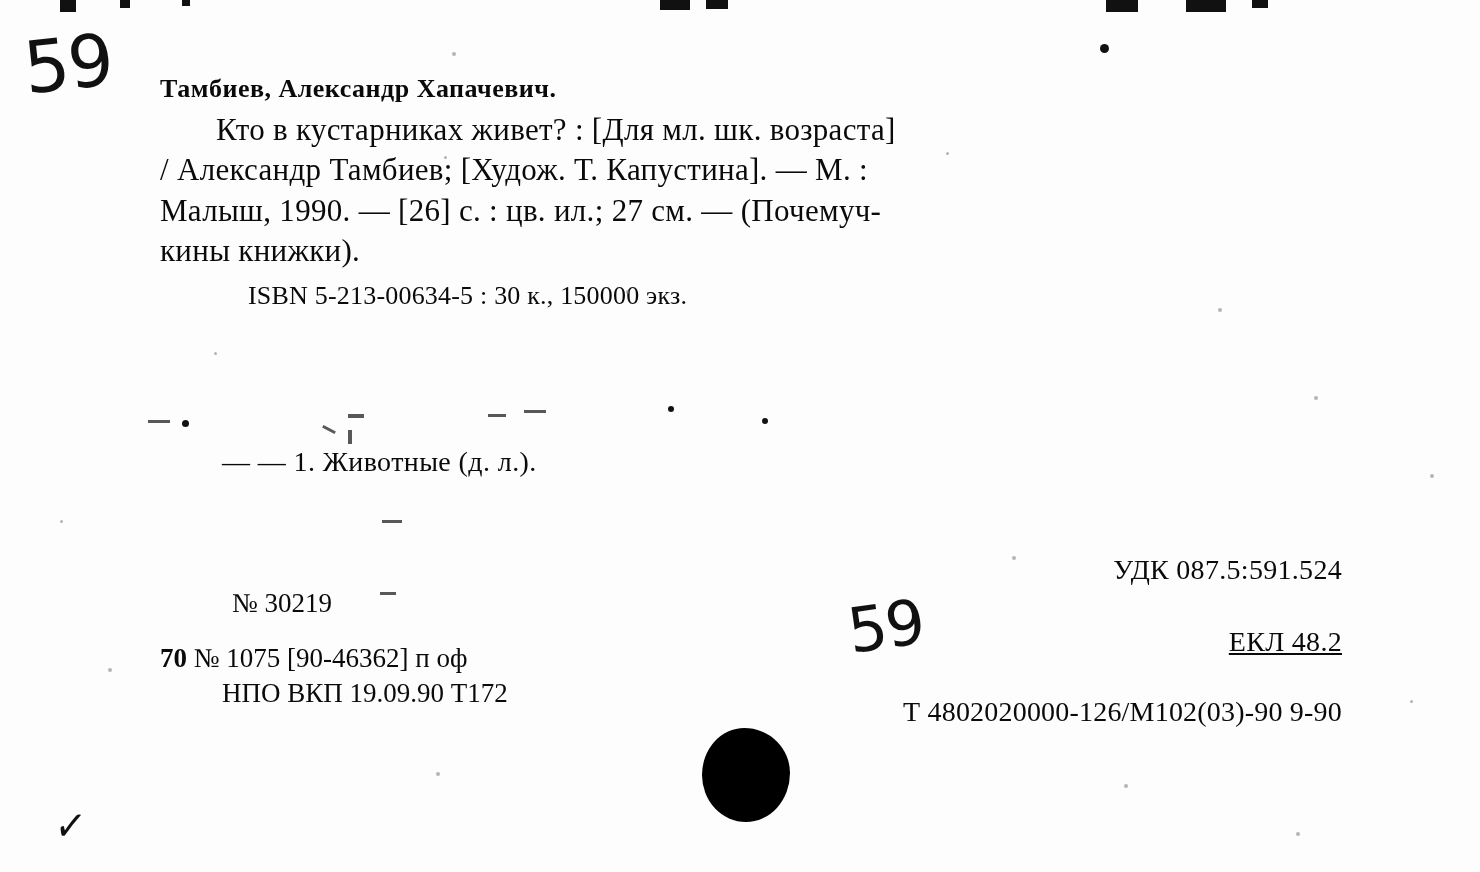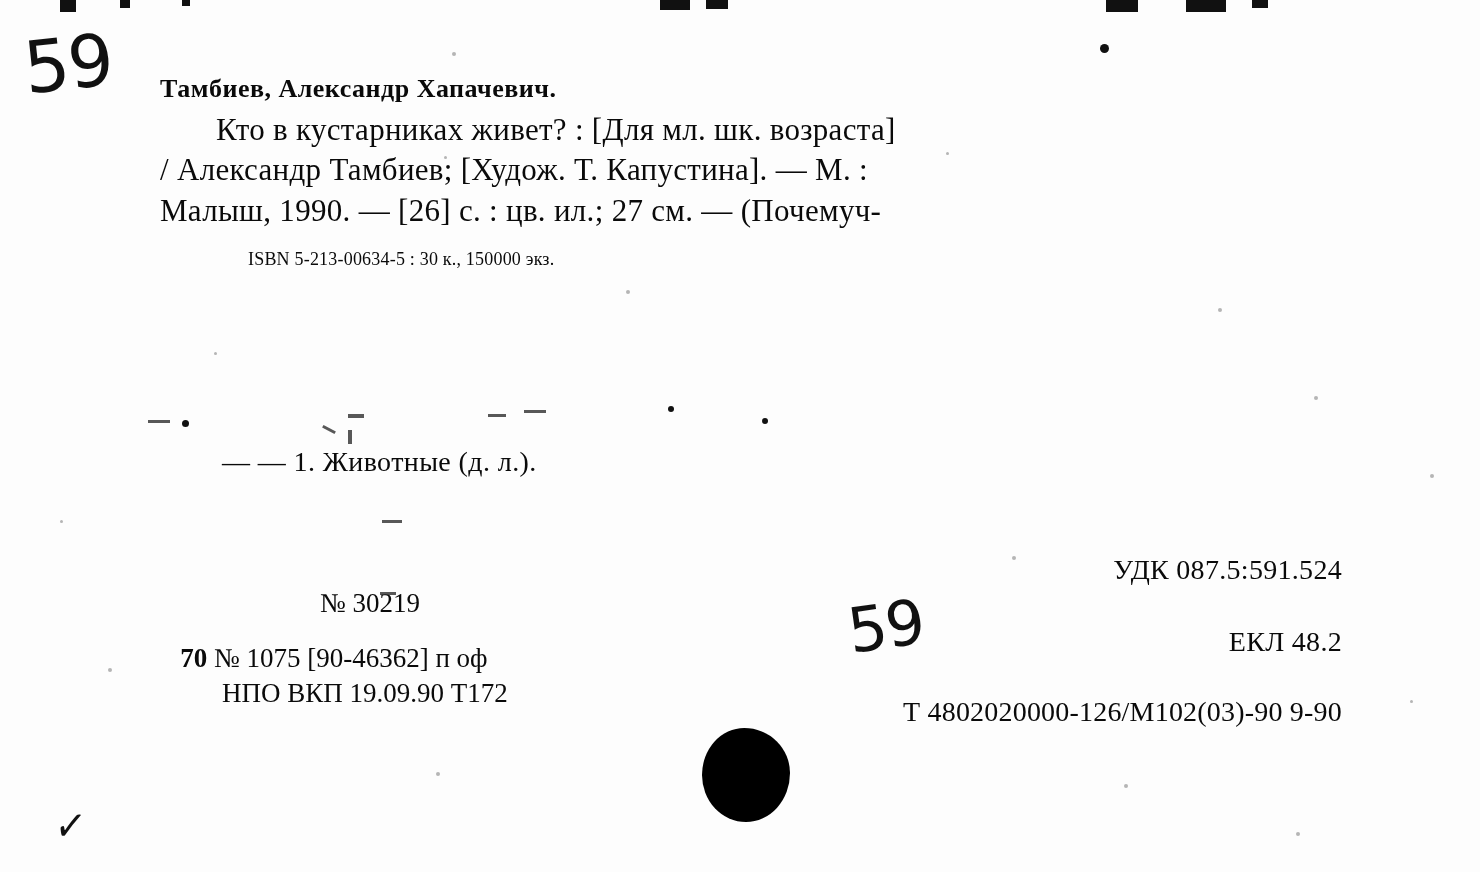--- a/index.html
+++ b/index.html
@@ -83,59 +83,58 @@
   .rec-line {
     font-size: 31px;
     line-height: 1.30;
     white-space: pre;
     letter-spacing: .3px;
   }
   .rec-line.indent {
     text-indent: 56px;
   }
   .rec-isbn {
-    font-size: 18px;
-    margin-top: 18px;
+    font-size: 26px;
+    margin-top: 10px;
     text-indent: 88px;
     letter-spacing: .2px;
   }
 
   .subject {
     position: absolute;
     left: 222px;
     top: 446px;
     font-size: 28px;
     letter-spacing: .4px;
   }
 
   
   .imprint {
     position: absolute;
     left: 160px;
     top: 586px;
     font-size: 27px;
     line-height: 1.30;
-    text-align: center;
   }
   .imprint .l1 { margin-left: 72px; }
   .imprint .l2 { font-weight: bold; margin-top: 20px; }
   .imprint .l2 .reg { font-weight: normal; }
   .imprint .l3 { margin-left: 62px; }
 
   
   .classif {
     position: absolute;
     right: 138px;
     top: 556px;
     text-align: right;
     font-size: 28px;
     line-height: 1.0;
   }
   .classif .udk { margin-bottom: 44px; letter-spacing: .3px; }
-  .classif .ekl { margin-bottom: 42px; letter-spacing: .3px; }
+  .classif .ekl { margin-bottom: 42px; letter-spacing: .3px; text-decoration: underline; }
   .classif .code { letter-spacing: .2px; white-space: nowrap; }
 
   
   .blot {
     position: absolute;
     left: 702px;
     top: 728px;
     width: 88px;
     height: 94px;
     background: #000;
@@ -165,20 +164,21 @@
 
   <div class="hand hand-1">59</div>
   <div class="hand hand-2">59</div>
   <div class="check">✓</div>
 
   <div class="record">
     <div class="rec-author">Тамбиев, Александр Хапачевич.</div>
     <div class="rec-line indent">Кто в кустарниках живет? : [Для мл. шк. возраста]</div>
     <div class="rec-line">/ Александр Тамбиев; [Худож. Т. Капустина]. — М. :</div>
     <div class="rec-line">Малыш, 1990. — [26] с. : цв. ил.; 27 см. — (Почемуч-</div>
+    <div class="rec-line">кины книжки).</div>
     <div class="rec-isbn">ISBN 5-213-00634-5 : 30 к., 150000 экз.</div>
   </div>
 
   <div class="subject">— — 1. Животные (д. л.).</div>
 
   <div class="imprint">
     <div class="l1">№ 30219</div>
     <div class="l2">
       <span>70</span>
       <span class="reg">№ 1075 [90-46362] п оф</span>

